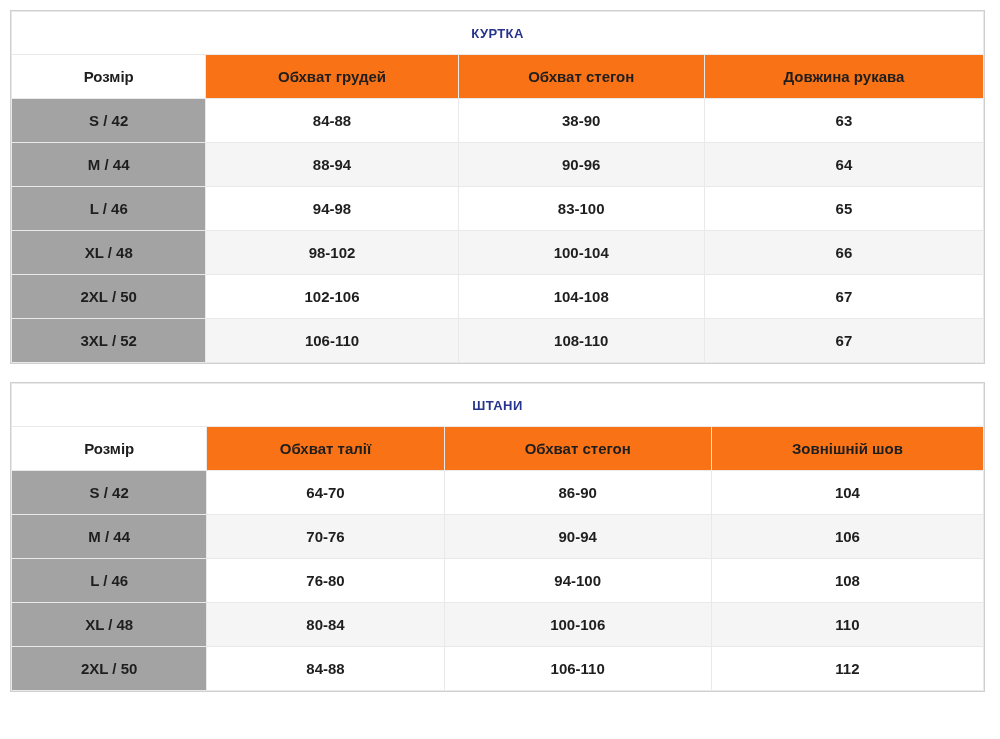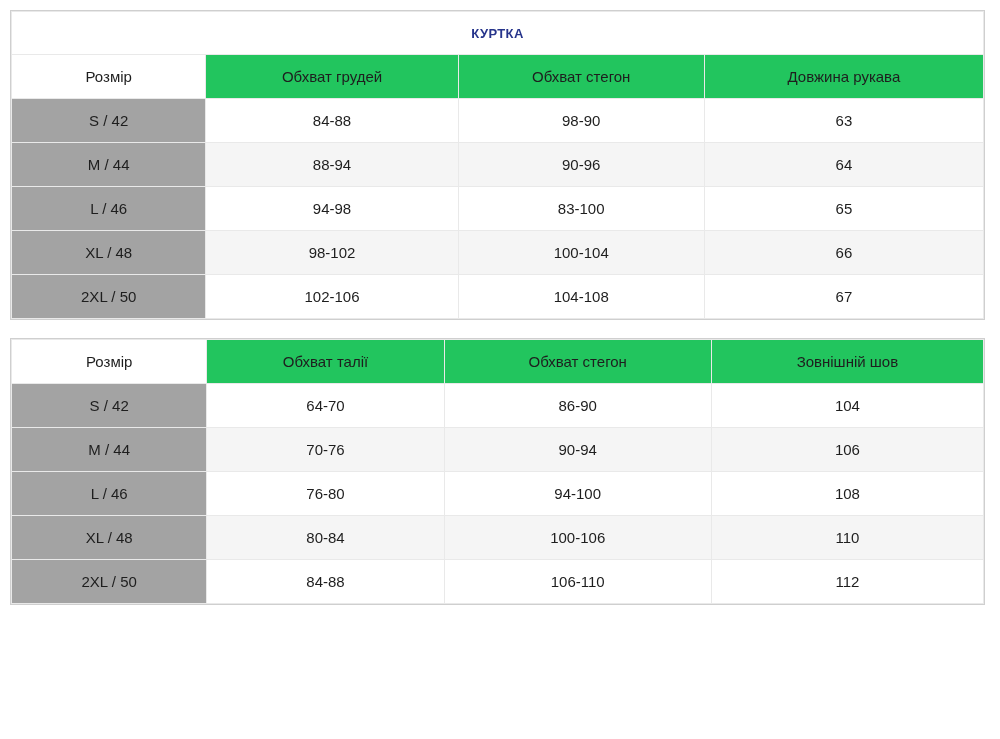--- a/index.html
+++ b/index.html
@@ -30,36 +30,36 @@
     table-layout: fixed;
   }
   table.size-table th,
   table.size-table td {
     border: 1px solid #e9e9e9;
     height: 43px;
     padding: 0 4px;
     text-align: center;
     vertical-align: middle;
     font-size: 15px;
-    font-weight: 400;
+    font-weight: 700;
     color: #1e1e1e;
     background: #ffffff;
     overflow: hidden;
     white-space: nowrap;
   }
   table.size-table tr.title-row th {
     height: 42px;
     font-size: 13px;
     font-weight: 700;
     letter-spacing: 0.4px;
     color: #26348b;
     background: #ffffff;
   }
   
-  table.size-table tr.header-row th { background: #22c55e; }
+  table.size-table tr.header-row th { background: #f97316; }
   table.size-table tr.header-row th:first-child { background: #ffffff; }
   
   table.size-table tbody tr:nth-child(even) td { background: #f5f5f5; }
   table.size-table tbody tr td:first-child { background: #a3a3a3; }
 </style>
 </head>
 <body>
 
 <div class="page">
   <div id="tables-container">
@@ -79,21 +79,21 @@
               <th>Розмір</th>
               <th>Обхват грудей</th>
               <th>Обхват стегон</th>
               <th>Довжина рукава</th>
             </tr>
           </thead>
           <tbody>
             <tr>
               <td>S / 42</td>
               <td>84-88</td>
-              <td>98-90</td>
+              <td>38-90</td>
               <td>63</td>
             </tr>
             <tr>
               <td>M / 44</td>
               <td>88-94</td>
               <td>90-96</td>
               <td>64</td>
             </tr>
             <tr>
               <td>L / 46</td>
@@ -106,32 +106,41 @@
               <td>98-102</td>
               <td>100-104</td>
               <td>66</td>
             </tr>
             <tr>
               <td>2XL / 50</td>
               <td>102-106</td>
               <td>104-108</td>
               <td>67</td>
             </tr>
+            <tr>
+              <td>3XL / 52</td>
+              <td>106-110</td>
+              <td>108-110</td>
+              <td>67</td>
+            </tr>
           </tbody>
         </table>
       </div>
       <div class="table-frame">
         <table class="size-table">
           <colgroup>
             <col style="width: 20.1%;">
             <col style="width: 24.41%;">
             <col style="width: 27.49%;">
             <col style="width: 28%;">
           </colgroup>
           <thead>
+            <tr class="title-row">
+              <th colspan="4">ШТАНИ</th>
+            </tr>
             <tr class="header-row">
               <th>Розмір</th>
               <th>Обхват талії</th>
               <th>Обхват стегон</th>
               <th>Зовнішній шов</th>
             </tr>
           </thead>
           <tbody>
             <tr>
               <td>S / 42</td>

